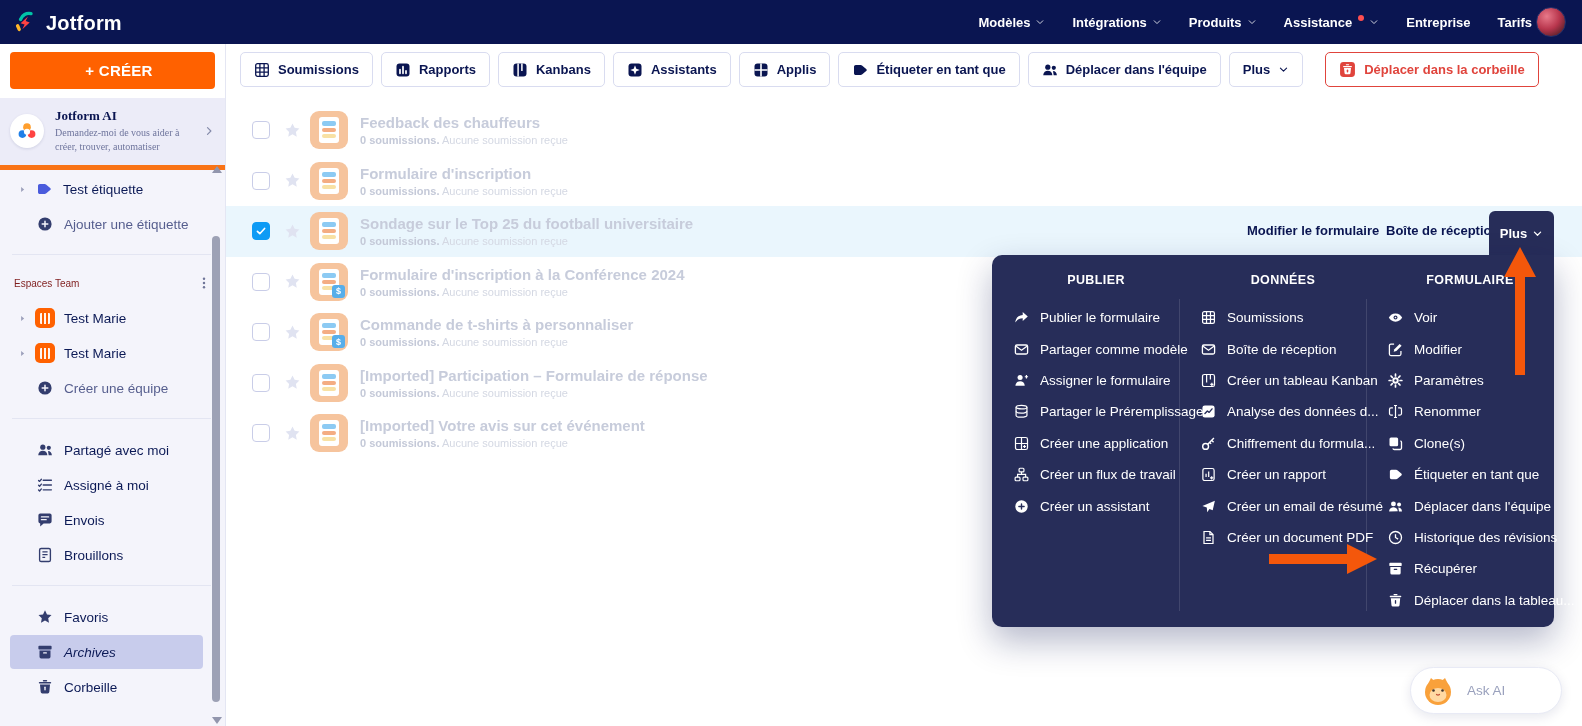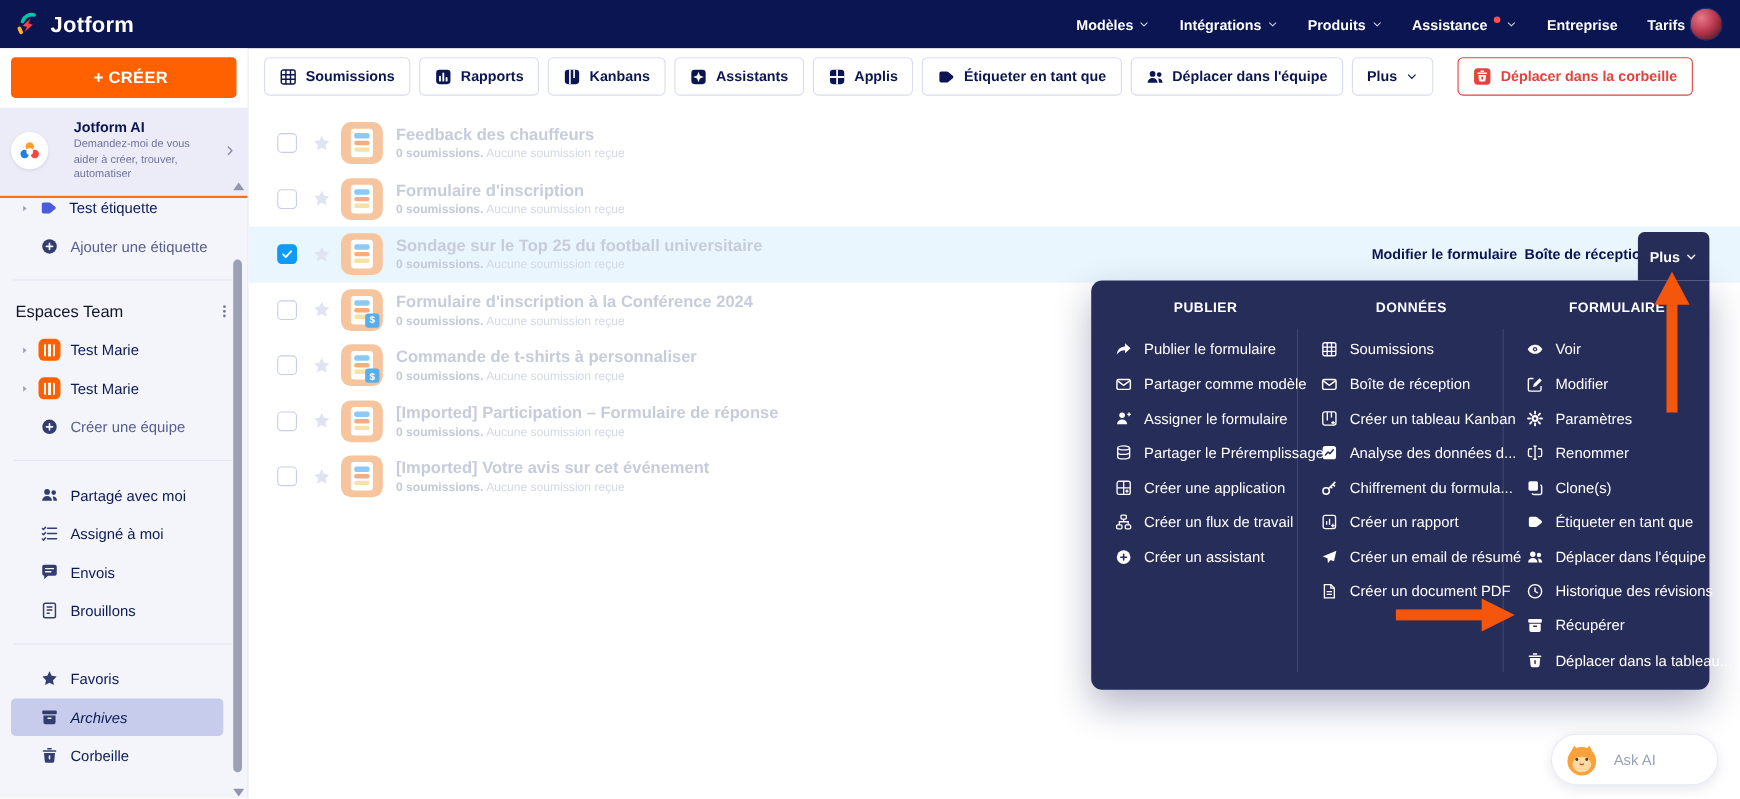--- a/index.html
+++ b/index.html
@@ -14,42 +14,42 @@
   .nav-right { margin-left:auto; display:flex; align-items:center; gap:27px; }
   .nav-item { color:#fff; font-size:13px; font-weight:bold; display:flex; align-items:center; gap:5px; cursor:pointer; white-space:nowrap; }
   .nav-item .chev { opacity:.8; display:flex; }
   .red-dot { width:6px; height:6px; border-radius:50%; background:#ff4e50; display:inline-block; margin:-8px 0 0 1px; }
   .nav-avatar { width:30px; height:30px; border-radius:50%; margin-left:4px; background:radial-gradient(circle at 35% 30%, #e8798a, #b8364d 48%, #69242f 78%, #3c4a25); border:1px solid #26306b; cursor:pointer; }
 
   
   .sidebar { position:absolute; left:0; top:44px; width:226px; bottom:0; background:#f4f4fb; border-right:1px solid #e4e6f3; }
   .create-wrap { background:#fff; padding:8px 10px 9px; }
   .create-btn { width:100%; height:37px; background:#ff6100; border:none; border-radius:4px; color:#fff; font-size:15px; font-weight:bold; font-family:inherit; cursor:pointer; letter-spacing:.3px;padding-left:13px; }
-  .ai-panel { background:#ececf8; border-bottom:2px solid #f97316; display:flex; align-items:center; gap:23px; padding:10px 10px 12px; cursor:pointer; }
+  .ai-panel { background:#ececf8; border-bottom:5px solid #f97316; display:flex; align-items:center; gap:11px; padding:10px 10px 12px; cursor:pointer;font-family:Liberation Serif, serif; }
   .ai-avatar { width:34px; height:34px; border-radius:50%; background:#fff; flex:none; display:flex; align-items:center; justify-content:center; box-shadow:0 1px 3px rgba(10,21,81,.12); }
   .ai-text { flex:1; min-width:0; }
   .ai-title { font-size:13px; font-weight:bold; color:#0a1551; margin-bottom:2px; }
   .ai-sub { font-size:10px; color:#6e749c; line-height:1.35; }
   .ai-chev { color:#858bab; display:flex; }
   .side-list { position:absolute; left:0; right:0; top:120px; bottom:0; padding:8px 0 4px; overflow:hidden; }
   .s-row { height:34px; display:flex; align-items:center; cursor:pointer; position:relative; margin:0 22px 1px 10px; border-radius:4px; padding-left:8px; }
   .s-row .caret { width:12px; display:flex; color:#9ca0bb; margin-right:5px; }
   .s-row .s-ic { width:18px; display:flex; justify-content:center; margin-right:10px; color:#333d6e; --carve:#f4f4fb; }
   .s-row .s-label { font-size:13.5px; color:#0c1a56; font-weight:500; white-space:nowrap; }
   .s-row.muted .s-label { color:#565e8e; font-weight:400; }
   .s-row.selected { background:#c8ccec;font-style:italic; }
   .s-row.indent { padding-left:26px; }
   .s-badge { width:20px; height:20px; border-radius:5px; margin-right:9px; flex:none; position:relative; }
   .s-badge.marketing { background:linear-gradient(180deg,#ffc14f,#ff9d2e); }
   .s-badge.team-orange { background:#ff6100; }
   .s-badge i { position:absolute; inset:4px 5px; background:#fff; border-radius:2px; opacity:.95; }
   .s-badge.team-orange i { background:repeating-linear-gradient(90deg,#fff 0 2px,#ff6100 2px 4px); border-radius:1px; inset:5px 5px 4px; }
   .s-divider { height:1px; background:#e3e5f2; margin:13px 14px 14px 12px; }
   .s-header { height:28px; display:flex; align-items:center; padding:0 14px; margin-bottom:4px; }
-  .s-header .h-label { font-size:15px; color:#0f172a; flex:1; }
+  .s-header .h-label { font-size:10px; color:#7f1d1d; flex:1; }
   .s-header .kebab { color:#707699; display:flex; cursor:pointer; }
   
   .sb-track { position:absolute; right:3px; top:122px; bottom:2px; width:12px; }
   .sb-up, .sb-down { position:absolute; left:2px; width:0; height:0; border-left:5px solid transparent; border-right:5px solid transparent; cursor:pointer; }
   .sb-up { top:0; border-bottom:7px solid #9296ad; }
   .sb-down { bottom:0; border-top:7px solid #9296ad; }
   .sb-thumb { position:absolute; left:2px; width:8px; top:70px; bottom:22px; background:#9da1b5; border-radius:4px; cursor:grab; }
 
   
   .main { position:absolute; left:226px; top:44px; right:0; bottom:0; background:#fff; }

